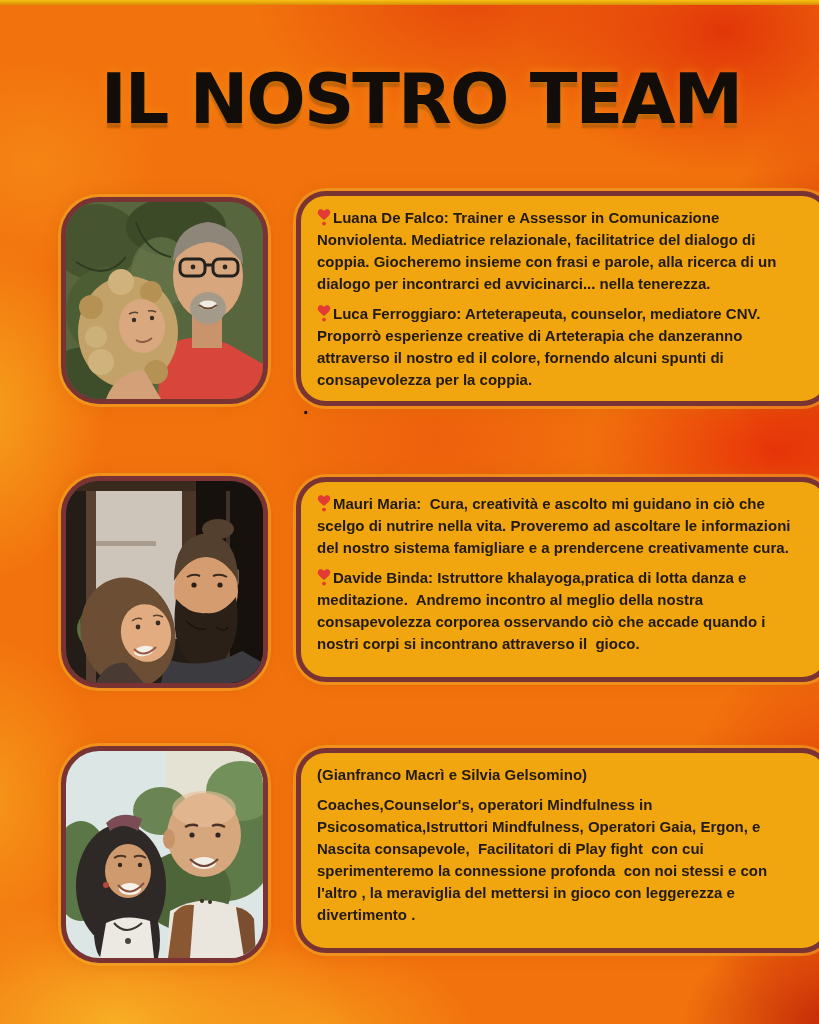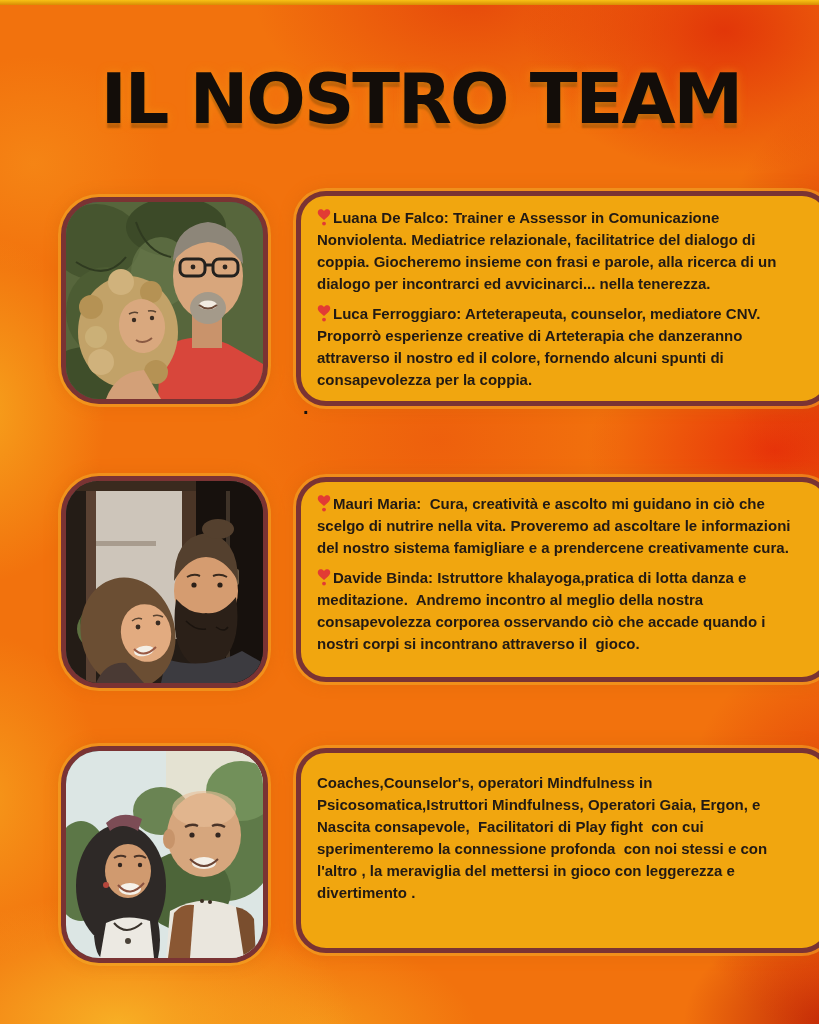--- a/index.html
+++ b/index.html
@@ -205,17 +205,20 @@
       <ellipse cx="64" cy="138" rx="11" ry="6" fill="#f6f2ea"></ellipse>
       <path d="M52,134 Q64,148 78,132" stroke="#8a5240" stroke-width="2" fill="none"></path>
       <circle cx="40" cy="134" r="3" fill="#b5473c"></circle>
       <path d="M34,207 L40,172 Q60,162 84,170 L88,207 Z" fill="#ece9e2"></path>
       <path d="M48,172 Q60,186 76,172" stroke="#3a332c" stroke-width="2" fill="none"></path>
       <circle cx="62" cy="190" r="3" fill="#4a4238"></circle>
     </svg>
   </figure>
 
   <div class="card" style="top:748px;min-height:205px;">
+    <p style="margin-top:0;">
+      <span class="txt">(Gianfranco Macrì e Silvia Gelsomino)</span>
+    </p>
     <p style="margin-top:8px;">
       <span class="txt">Coaches,Counselor's, operatori Mindfulness in Psicosomatica,Istruttori Mindfulness, Operatori Gaia, Ergon, e Nascita consapevole,  Facilitatori di Play fight  con cui sperimenteremo la connessione profonda  con noi stessi e con l'altro , la meraviglia del mettersi in gioco con leggerezza e divertimento .</span>
     </p>
   </div>
 </div>
 
 </body></html>

